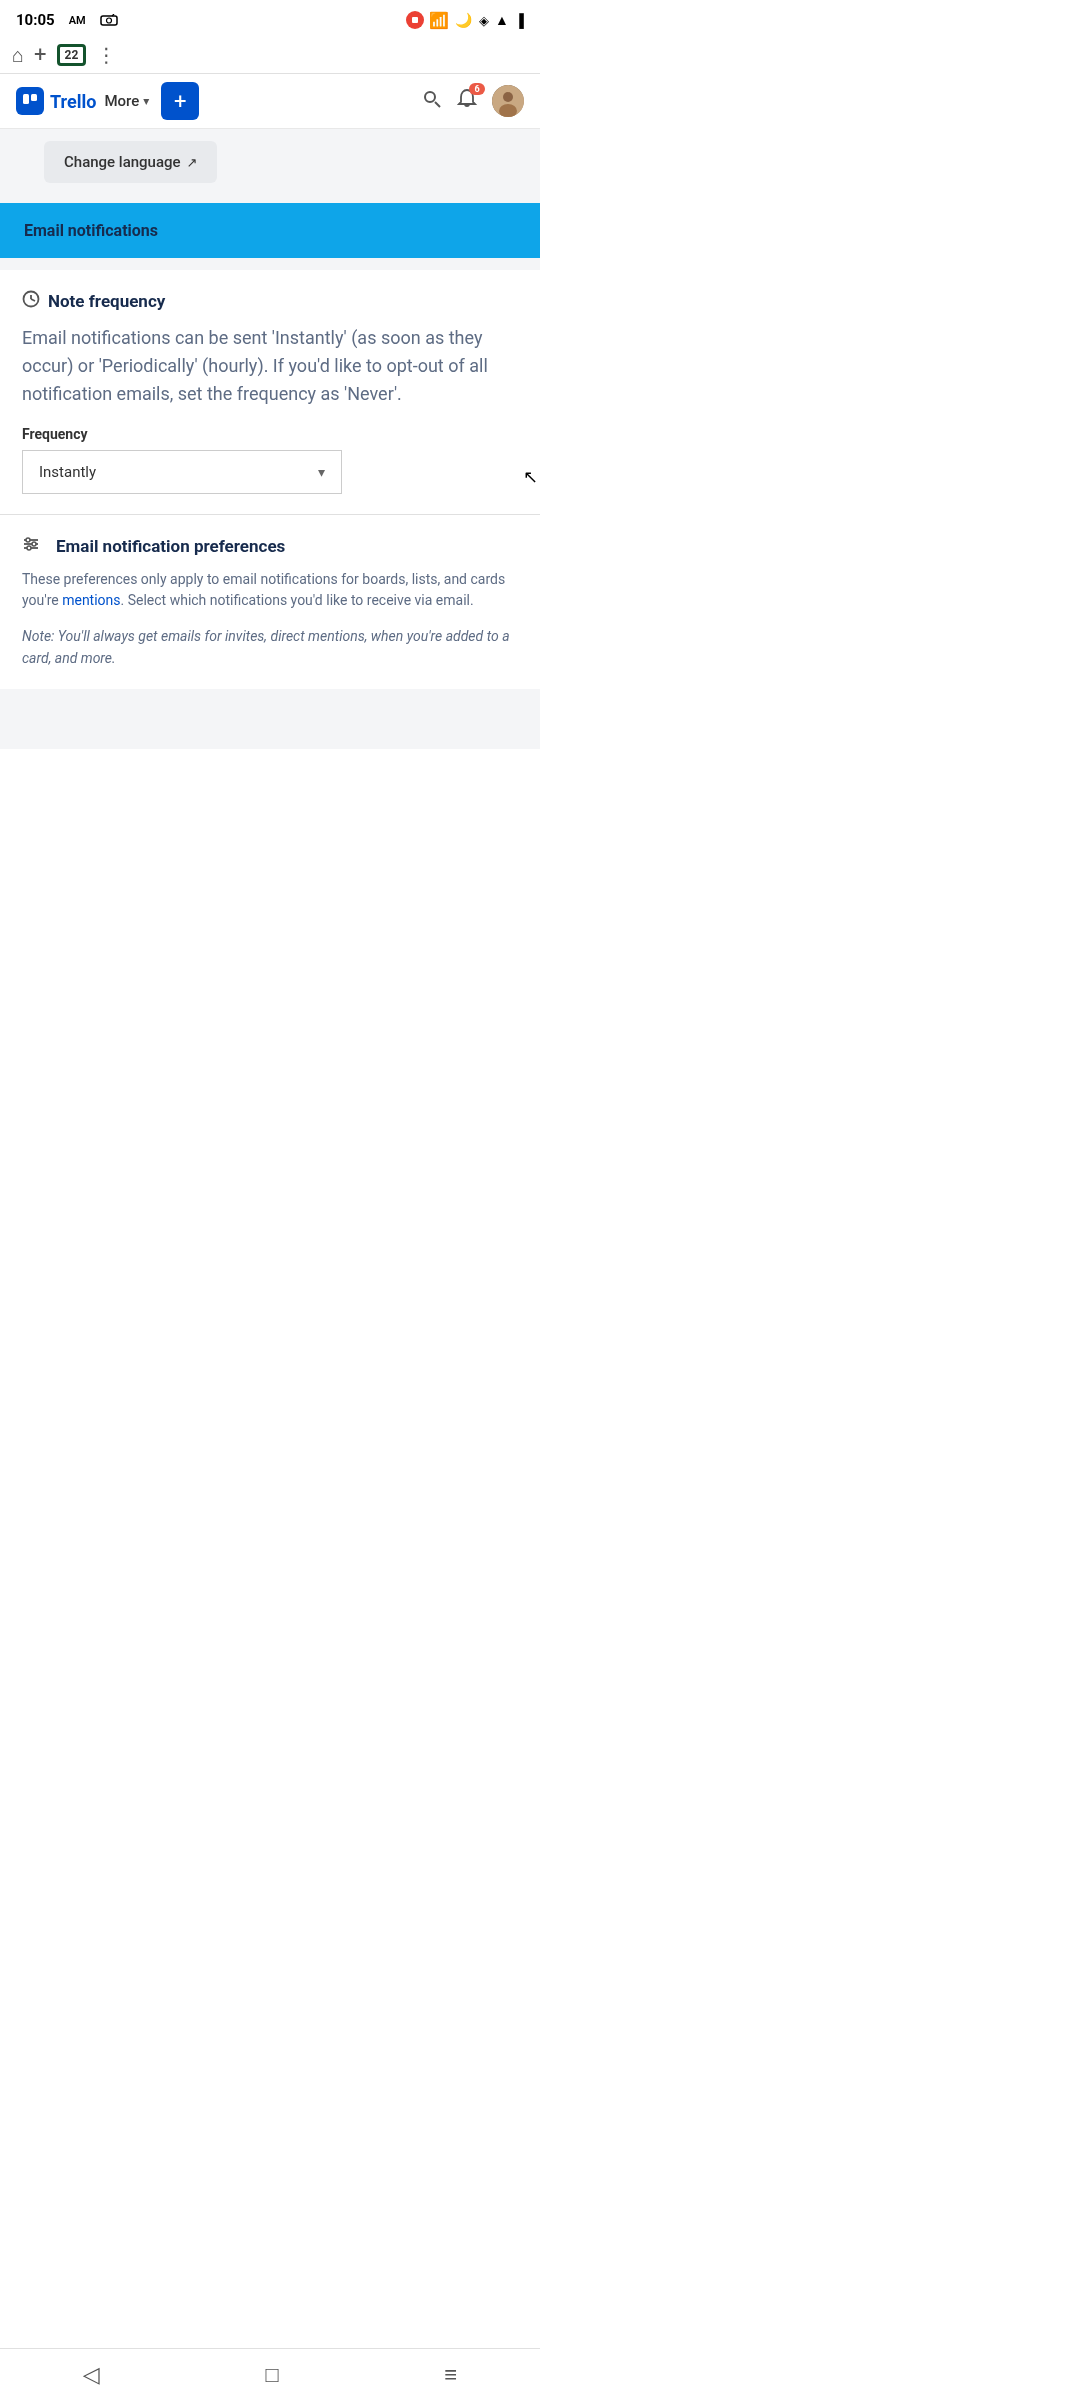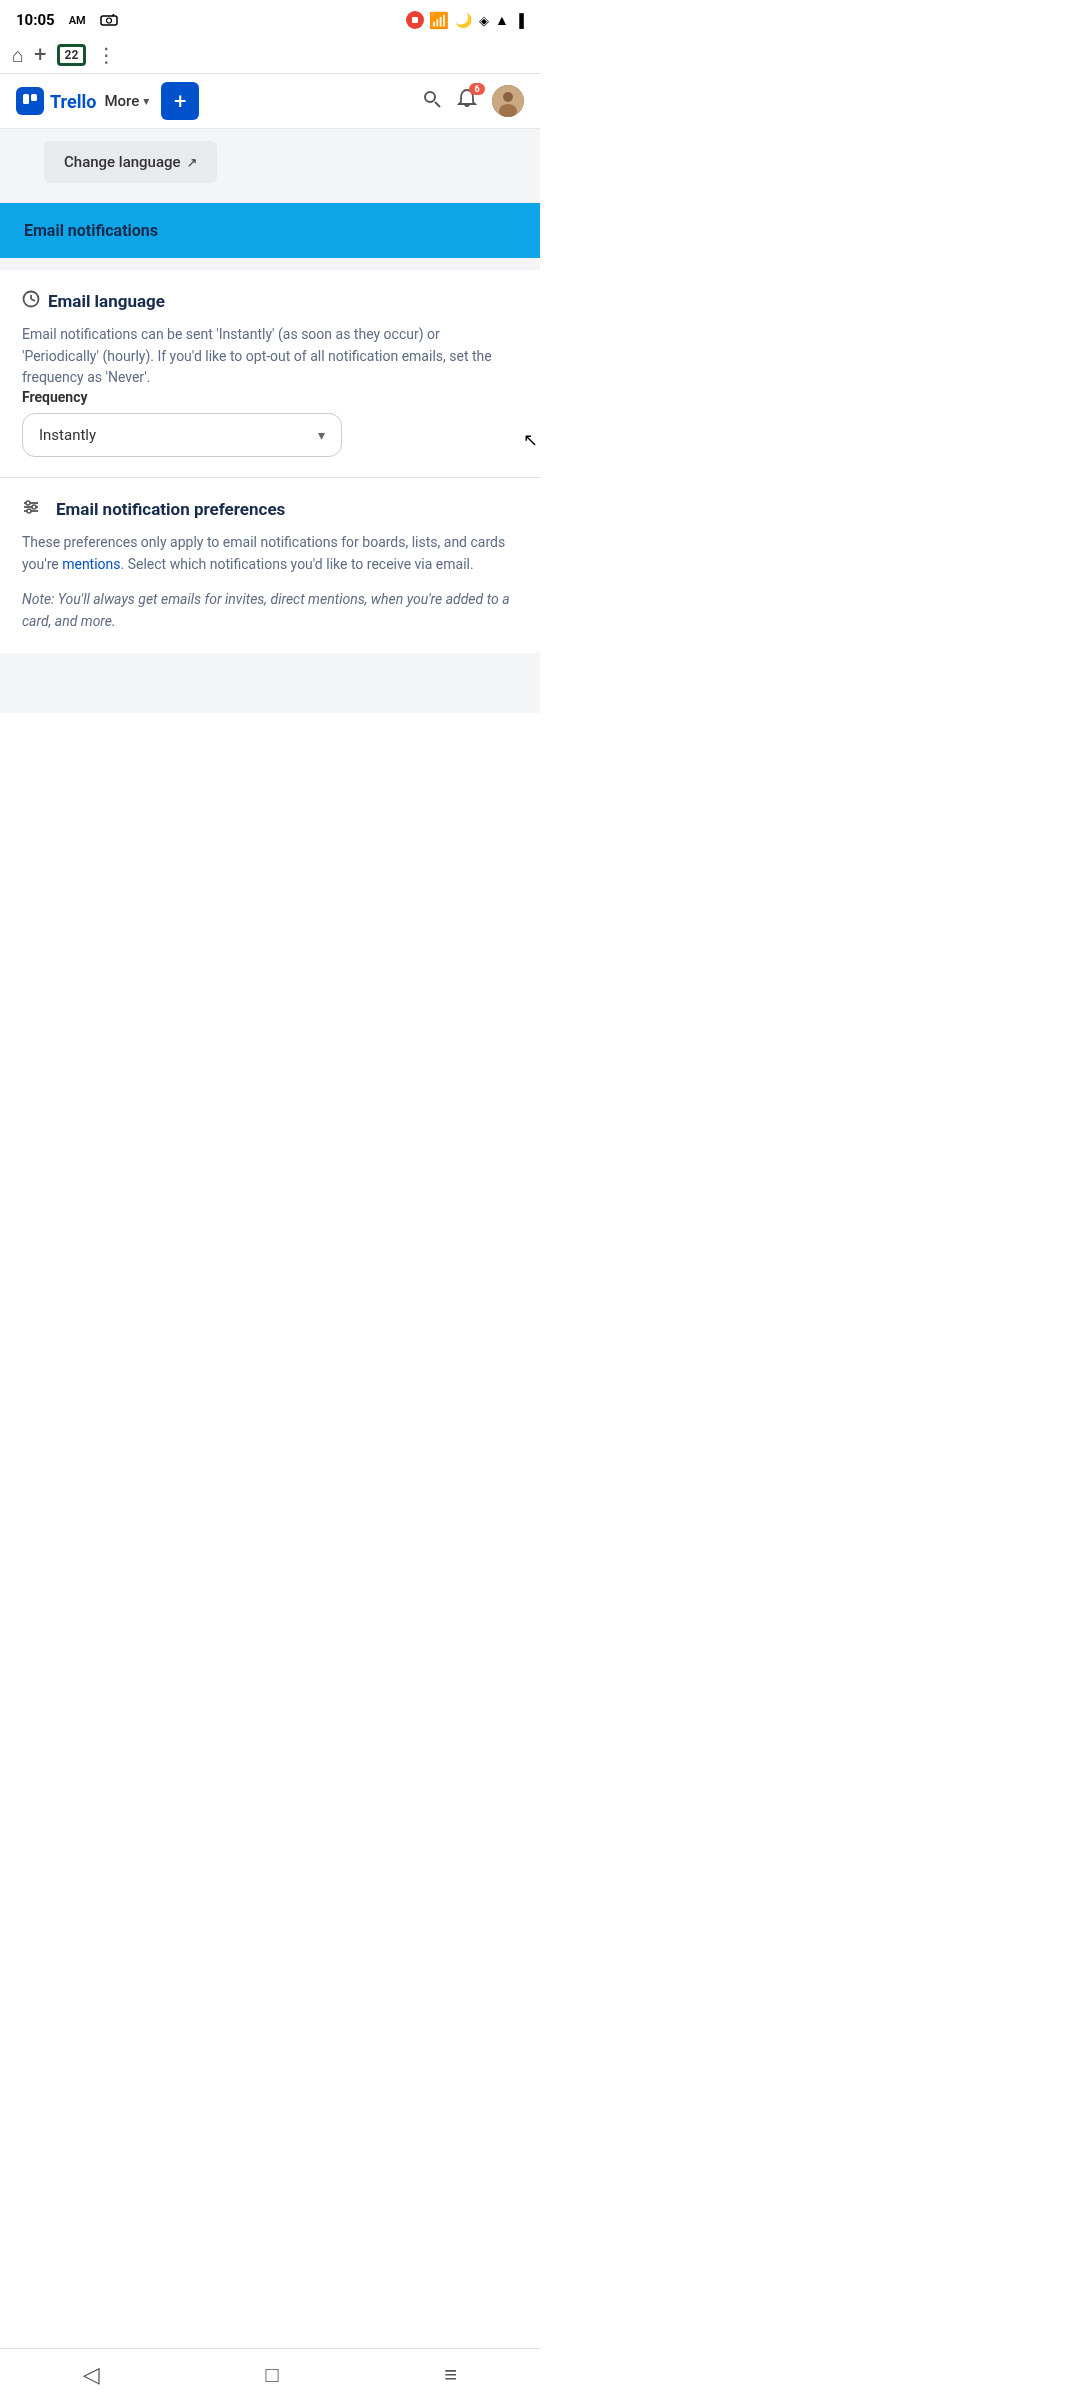--- a/index.html
+++ b/index.html
@@ -264,36 +264,37 @@
     .section-heading-icon {
       font-size: 18px;
       color: #555;
     }
     .section-heading-text {
       font-size: 17px;
       font-weight: 700;
       color: #172b4d;
     }
     .section-description {
-      font-size: 14px;
+      font-size: 18px;
       color: #5e6c84;
       line-height: 1.55;
+      margin-bottom: 18px;
     }
     .frequency-label {
       font-size: 14px;
       font-weight: 700;
       color: #333;
       margin-bottom: 8px;
     }
     .frequency-select {
       display: flex;
       align-items: center;
       justify-content: space-between;
       border: 1.5px solid #ccc;
-      border-radius: 13px;
+      border-radius: 0;
       padding: 12px 16px;
       font-size: 15px;
       color: #333;
       background: #ffffff;
       cursor: pointer;
       width: 100%;
       max-width: 320px;
     }
     .select-chevron {
       font-size: 14px;
@@ -460,21 +461,21 @@
 
   <div class="content-block">
     <div class="section-heading">
       <span class="section-heading-icon">
         <svg width="18" height="18" viewBox="0 0 18 18" fill="none" stroke="#555" stroke-width="1.8">
           <circle cx="9" cy="9" r="7.5"></circle>
           <line x1="9" y1="5" x2="9" y2="9"></line>
           <line x1="9" y1="9" x2="13" y2="11"></line>
         </svg>
       </span>
-      <span class="section-heading-text">Email language</span>
+      <span class="section-heading-text">Note frequency</span>
     </div>
     <p class="section-description">Email notifications can be sent 'Instantly' (as soon as they occur) or 'Periodically' (hourly). If you'd like to opt-out of all notification emails, set the frequency as 'Never'.</p>
 
     <div style="position:relative;">
       <div style="position:absolute; right:-20px; top:40px; font-size:18px; pointer-events:none; z-index:10;">↖</div>
     </div>
 
     <div class="frequency-label">Frequency</div>
     <div class="frequency-select">
       <span>Instantly</span>

